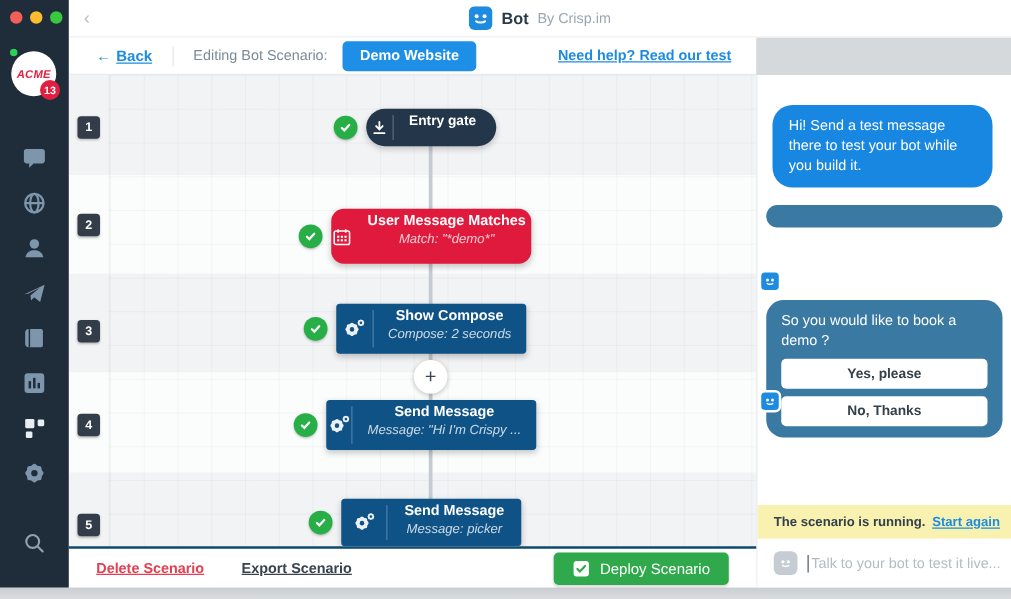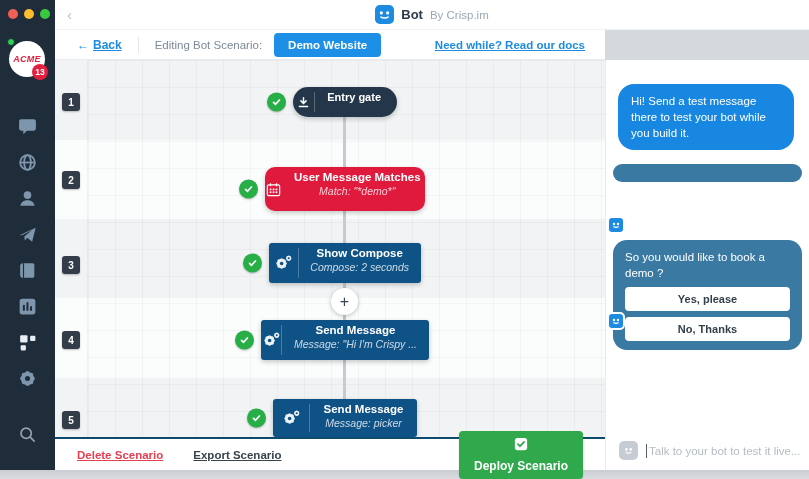--- a/index.html
+++ b/index.html
@@ -84,22 +84,22 @@
   .plus-btn { position:absolute; left:276px; top:228px; width:27px; height:27px; border-radius:50%;
               background:#fff; box-shadow:0 1px 4px rgba(0,0,0,.25); display:flex; align-items:center;
               justify-content:center; font-size:16px; color:#3c4650; cursor:pointer; z-index:3; }
 
   
   .actionbar { position:absolute; left:55px; top:437px; width:550px; height:33px; background:#fff;
                border-top:2px solid #0c4a6e; display:flex; align-items:center; z-index:4; }
   .del-link { margin-left:22px; color:#e43f52; font-size:11.5px; font-weight:bold; text-decoration:underline; cursor:pointer; }
   .exp-link { margin-left:30px; color:#39434c; font-size:11.5px; font-weight:bold; text-decoration:underline; cursor:pointer; }
   .deploy-btn { margin-left:auto; margin-right:22px; background:#2fa94c; border:none; border-radius:4px;
-                color:#fff; font-weight:bold; font-size:12px; padding:6px 15px; display:flex;
-                align-items:center; gap:8px; cursor:pointer; box-shadow:0 1px 2px rgba(0,0,0,.15);flex-direction:column; }
+                color:#fff; font-weight:normal; font-size:12px; padding:6px 15px; display:flex;
+                align-items:center; gap:8px; cursor:pointer; box-shadow:0 1px 2px rgba(0,0,0,.15); }
 
   
   .chatpanel { position:absolute; left:605px; top:60px; width:204px; height:410px; background:#fff;
                border-left:1px solid #e8ebee; overflow:hidden; z-index:3; }
   .bub { position:absolute; font-size:11.5px; line-height:1.4; }
   .bub-bot-hint { left:12px; top:24px; width:176px; background:#1787e2; color:#fff; border-radius:16px; padding:9px 13px; }
   .bub-user { top:74px; right:2px; background:#fff; color:#4a5a64; border:1px solid #e8ebed;
               border-radius:16px; padding:8px 14px; box-shadow:0 1px 3px rgba(0,0,0,.06); }
   .bub-slate { left:7px; width:189px; background:#3a79a2; color:#fff; border-radius:14px; padding:9px 12px; }
   .bub-a { top:104px; }
@@ -224,21 +224,21 @@
   </header>
 
   <div class="toolbar">
     <span class="back-link">
       <span>←</span>
       <span class="bk">Back</span>
     </span>
     <span class="tb-sep"></span>
     <span class="editing-label">Editing Bot Scenario:</span>
     <button class="scenario-btn">Demo Website</button>
-    <span class="help-link">Need while? Read our docs</span>
+    <span class="help-link">Need help? Read our test</span>
   </div>
 
   <main class="canvas">
     <div class="stripe st1"></div>
     <div class="stripe st2"></div>
     <div class="stripe st3"></div>
     <div class="stripe st4"></div>
     <div class="stripe st5"></div>
     <div class="grid"></div>
 
@@ -412,20 +412,24 @@
       <button class="choice-btn">No, Thanks</button>
     </div>
     <span class="mini-avatar av-b">
       <svg viewBox="0 0 24 24">
           <circle cx="8" cy="10" r="2.4" fill="#fff"></circle>
           <circle cx="16" cy="10" r="2.4" fill="#fff"></circle>
           <path d="M7.5 15.5c1.6 1.7 7.4 1.7 9 0" stroke="#fff" stroke-width="2.2" fill="none" stroke-linecap="round"></path>
         </svg>
     </span>
 
+    <div class="run-bar">
+      <span class="run-text">The scenario is running.</span>
+      <span class="run-again">Start again</span>
+    </div>
 
     <div class="test-input-row">
       <span class="bot-gray">
         <svg viewBox="0 0 24 24">
             <circle cx="8" cy="10" r="2.4" fill="#fff"></circle>
             <circle cx="16" cy="10" r="2.4" fill="#fff"></circle>
             <path d="M7.5 15.5c1.6 1.7 7.4 1.7 9 0" stroke="#fff" stroke-width="2.2" fill="none" stroke-linecap="round"></path>
           </svg>
       </span>
       <span class="caret"></span>

